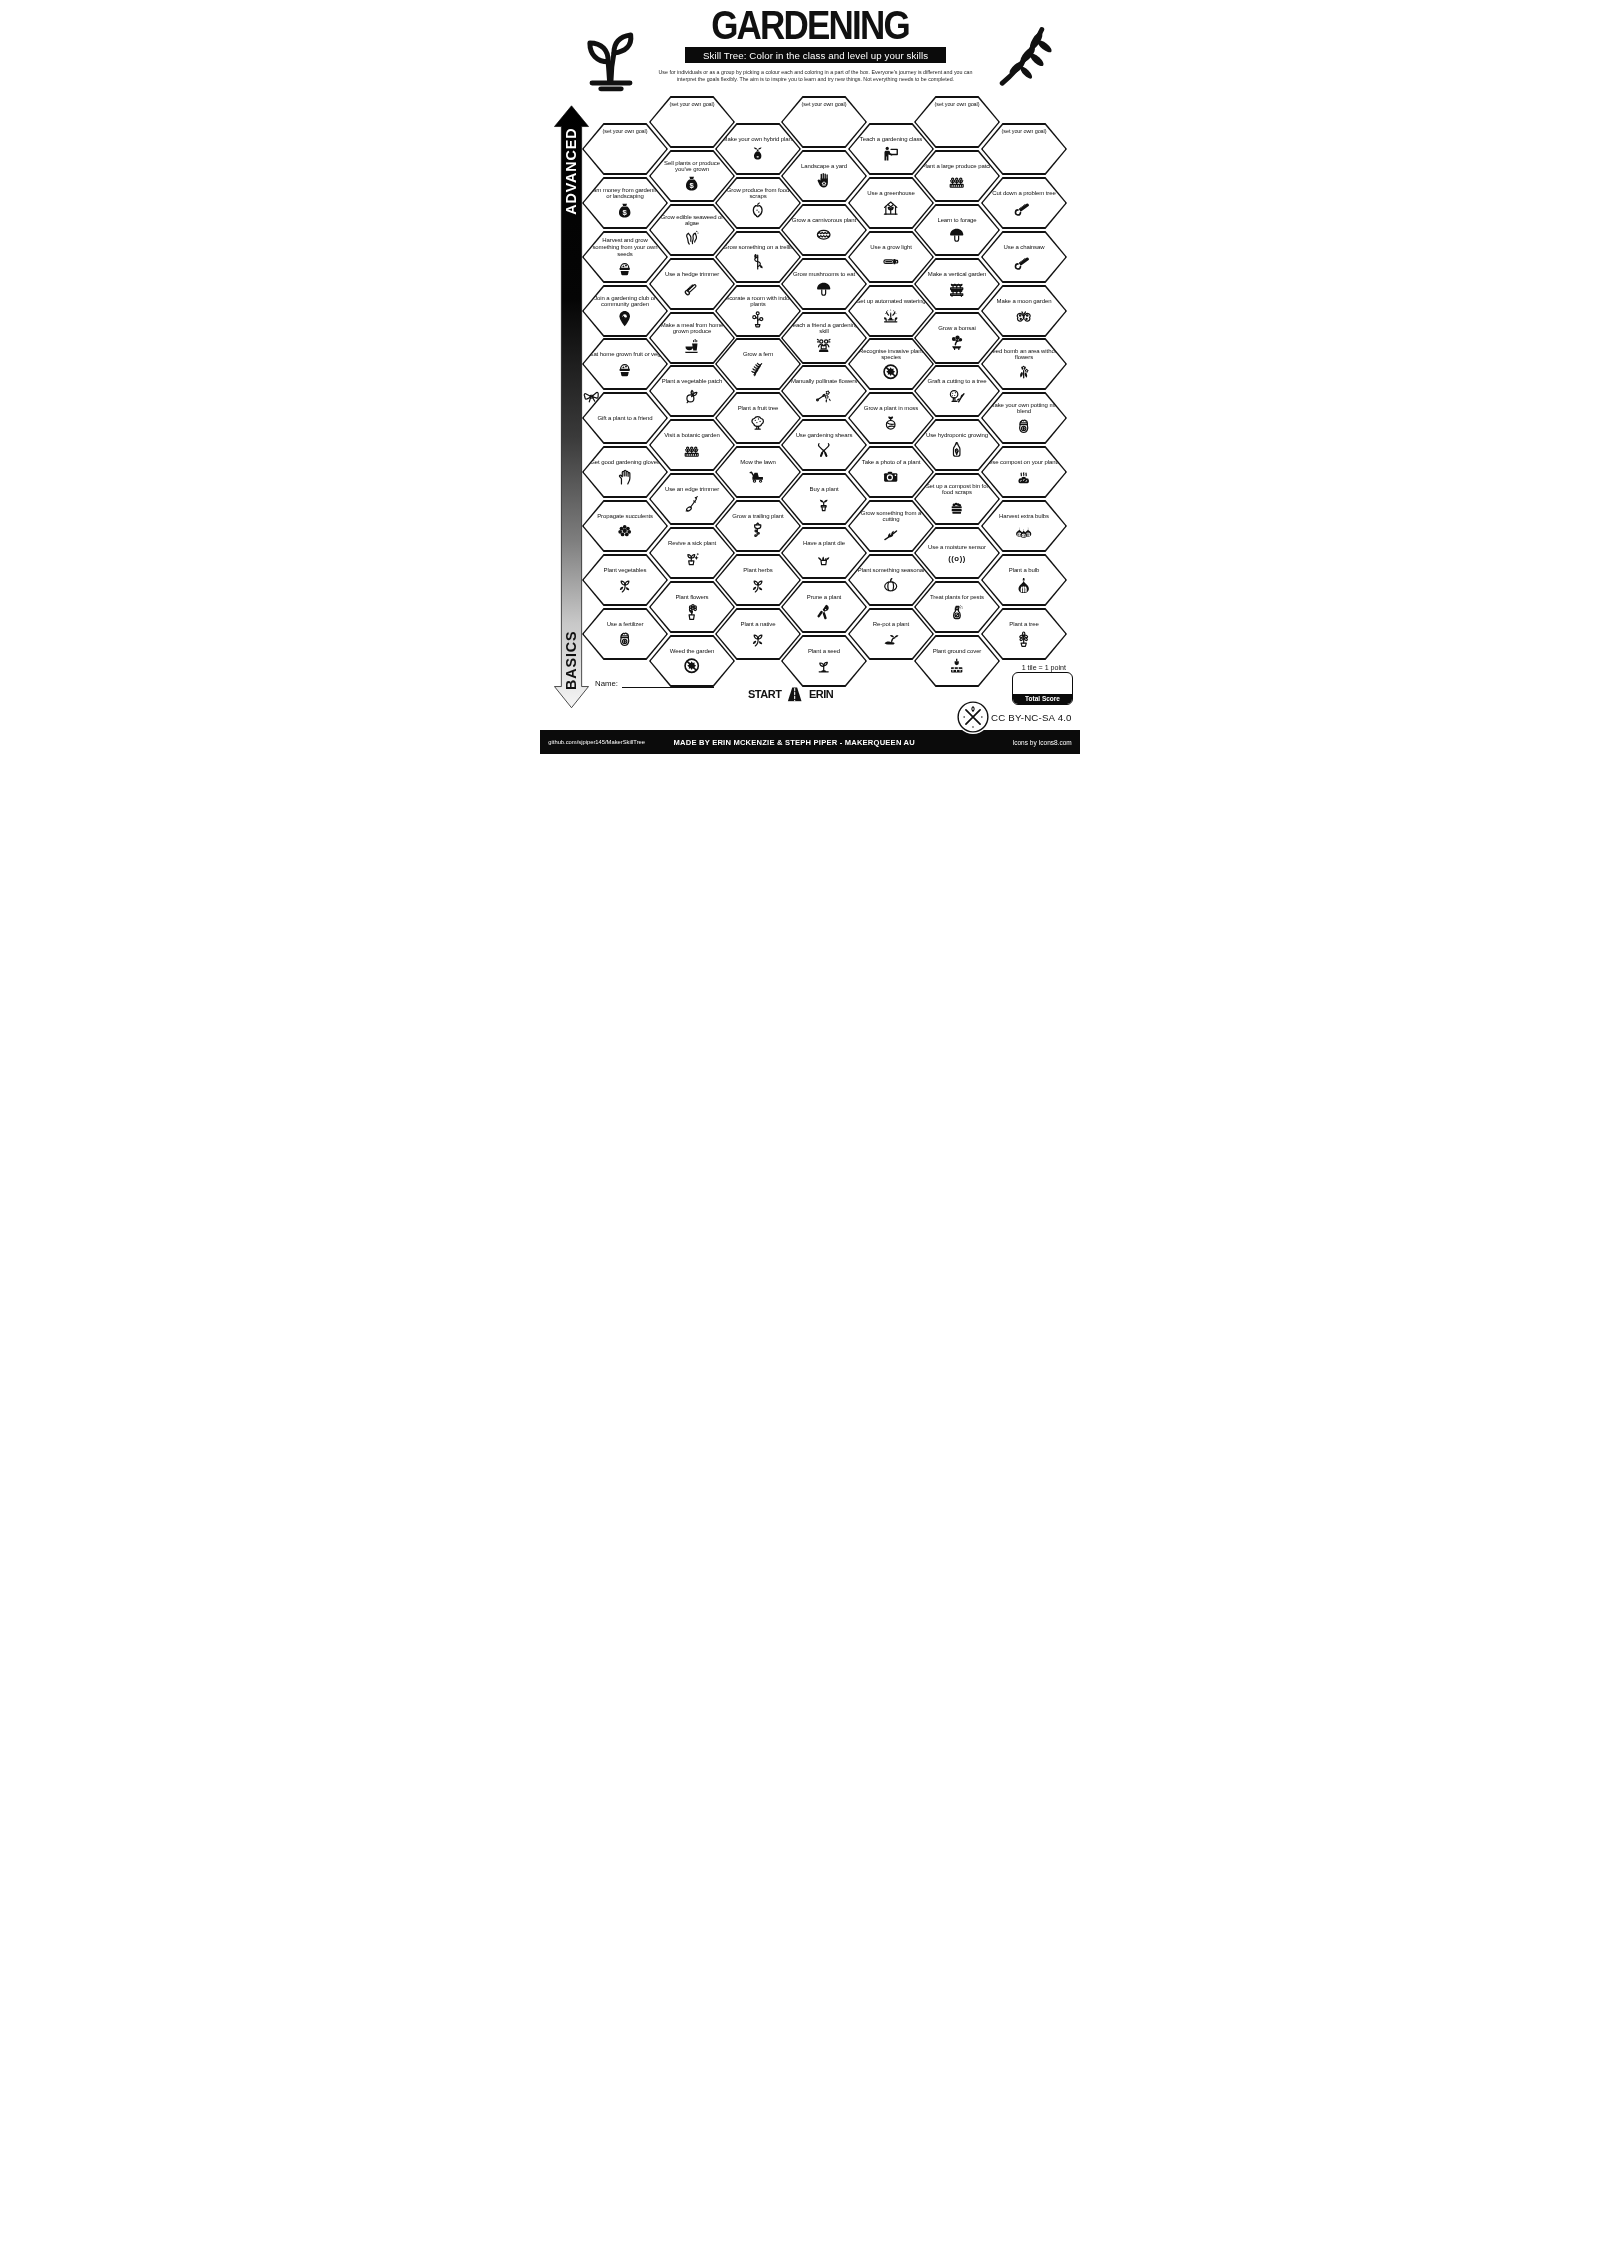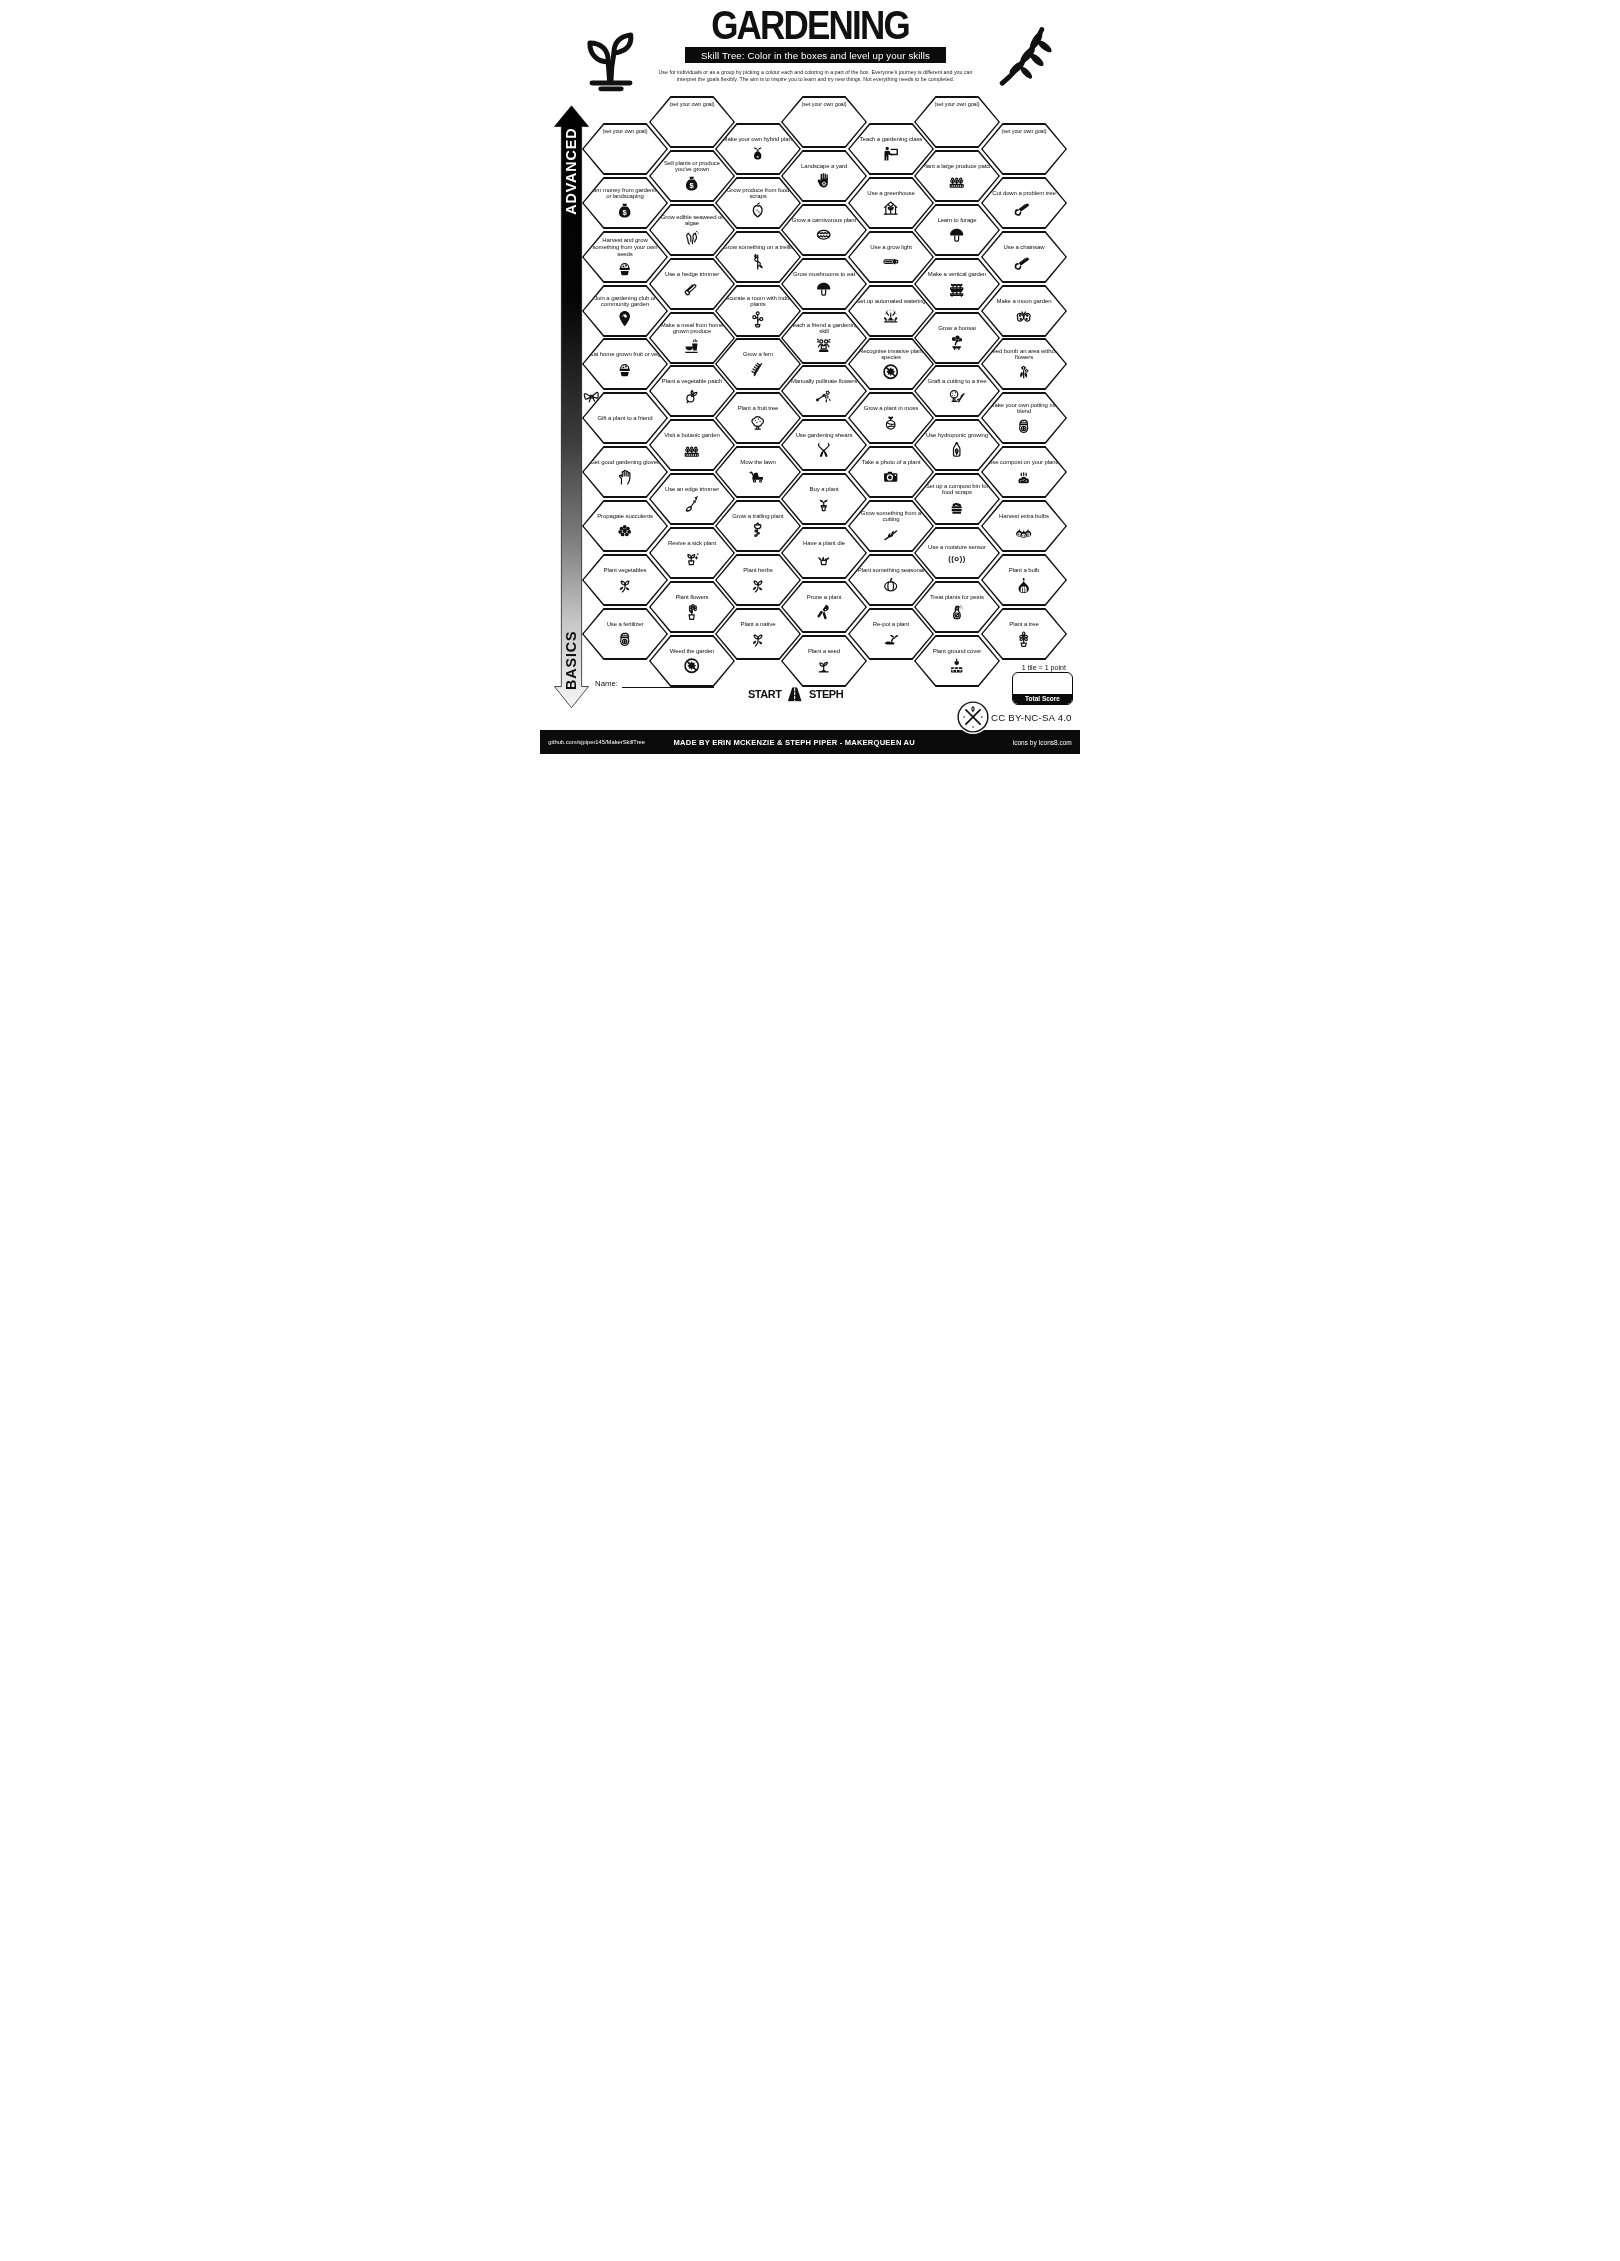--- a/index.html
+++ b/index.html
@@ -580,21 +580,21 @@
 <div id="page">
 
   <svg class="logo-sprout" viewBox="0 0 48 48">
     <path class="s3" d="M22,27C14.5,27 9.5,22 9.5,14c8,0 13,5 12.5,13z"></path>
     <path class="s3" d="M26,21c0,-7.5 4.5,-11.5 11.5,-12.5c1,7.5 -3.5,11.5 -11.5,12.5z"></path>
     <path class="s3" d="M23,40c-0.5,-6 -0.5,-9 -1,-13M24,40c0,-9 1,-14 2,-19"></path>
     <path class="s3" d="M11,41.5h26M17,45.5h14"></path>
   </svg>
 
   <div class="title">GARDENING</div>
-  <div class="banner">Skill Tree:  Color in the boxes and level up your skills</div>
+  <div class="banner">Skill Tree:  Color in the class and level up your skills</div>
   <div class="desc">
     <span>Use for individuals or as a group by picking a colour each and coloring in a part of the box.  Everyone's journey is different and you can</span><br>
     <span>interpret the goals flexibly.  The aim is to inspire you to learn and try new things. Not everything needs to be completed.</span>
   </div>
 
   <svg class="logo-laurel" viewBox="0 0 48 48">
     <path class="s3" d="M10,45C20,37 30,24 38,7"></path>
     <ellipse class="f" cx="34" cy="15" rx="7" ry="2.8" transform="rotate(-58 34 15)"></ellipse>
     <ellipse class="f" cx="28" cy="25" rx="7" ry="2.8" transform="rotate(-48 28 25)"></ellipse>
     <ellipse class="f" cx="20.5" cy="34" rx="6.5" ry="2.6" transform="rotate(-40 20.5 34)"></ellipse>
@@ -1262,21 +1262,21 @@
           </svg>
         </div>
       </div>
     </div>
 
   <div class="start-here">
     <span class="start-word">START</span>
     <svg class="road" viewBox="0 0 36 30">
         <use href="#i-road"></use>
       </svg>
-    <span class="start-word">STEPH</span>
+    <span class="start-word">ERIN</span>
   </div>
 
   <div class="name-row">
     <span class="name-lab">Name:</span>
     <span class="name-line"></span>
   </div>
 
   <div class="pts">1 tile = 1 point</div>
   <div class="score-box">
     <div class="score-bar">Total Score</div>

